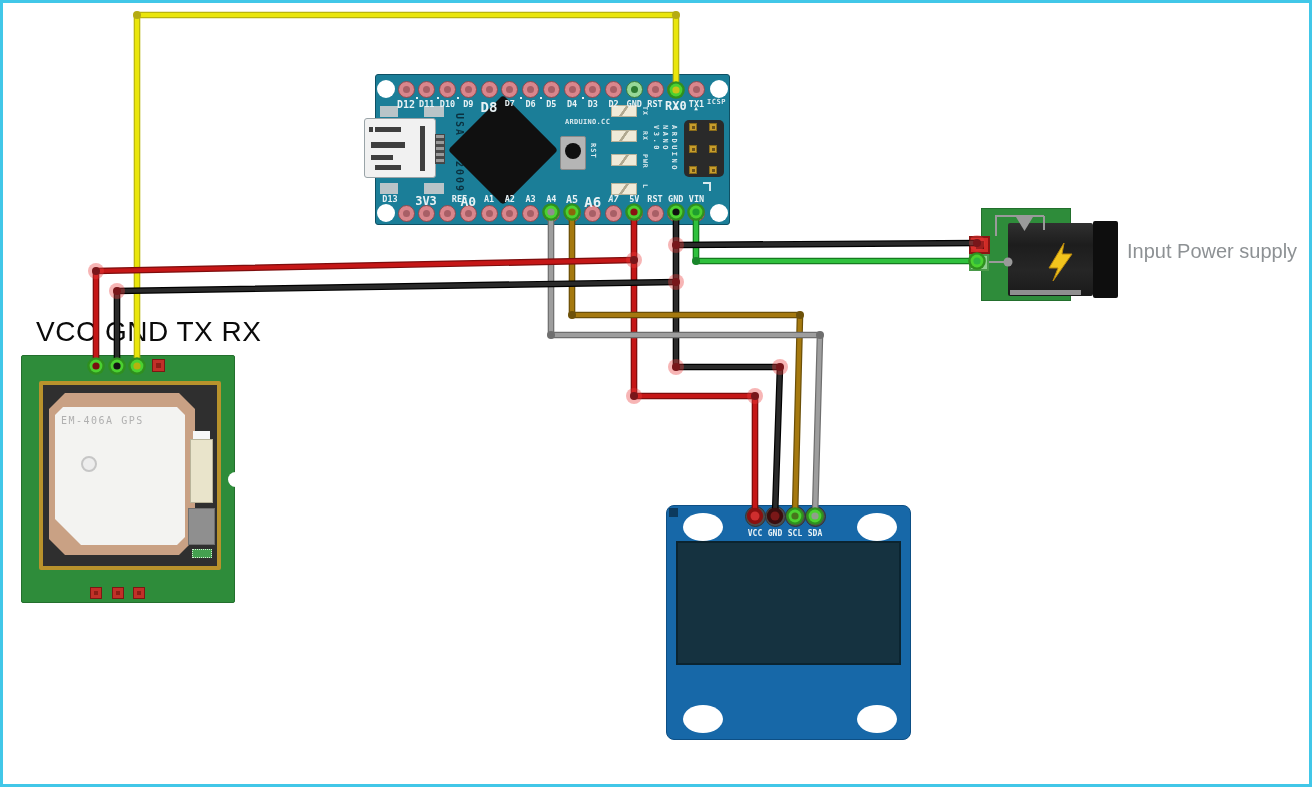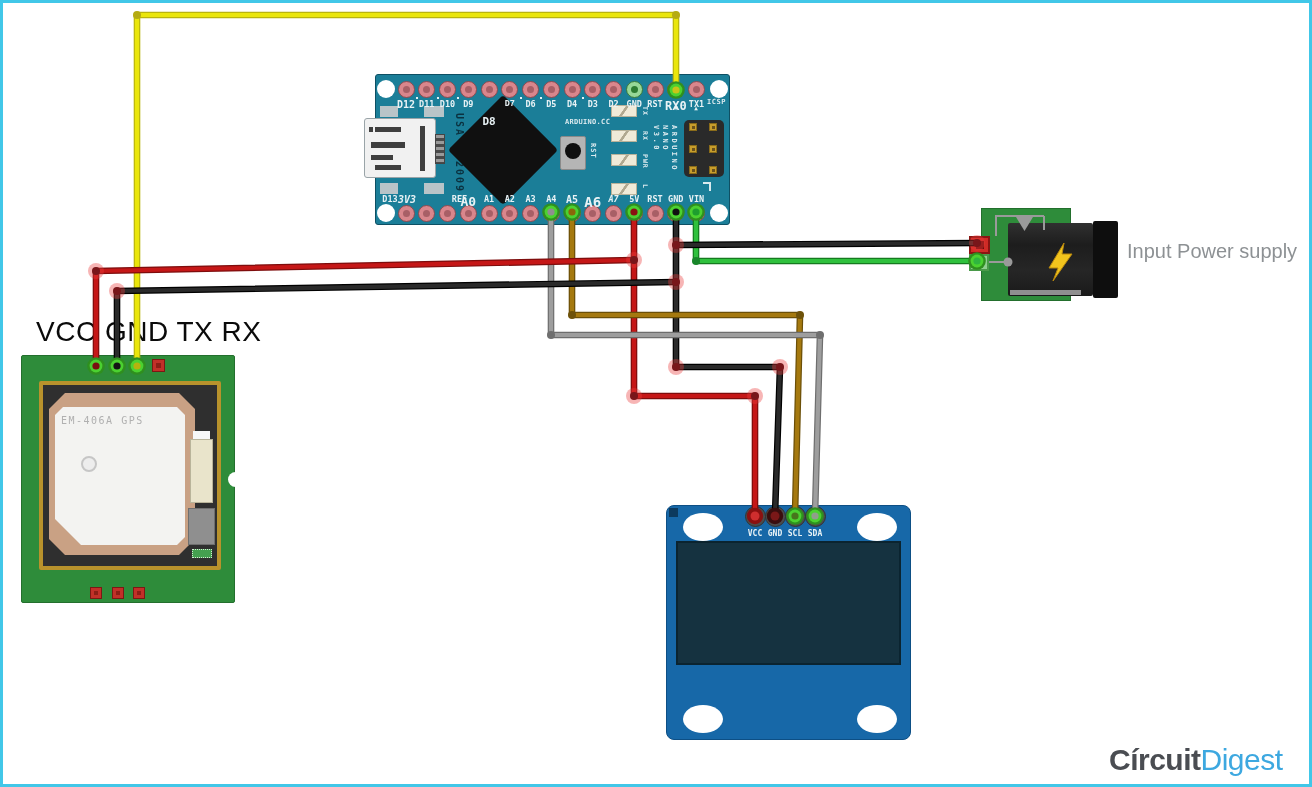--- a/index.html
+++ b/index.html
@@ -144,23 +144,20 @@
   <div class="abs" style="left:1007px;top:287px;width:71px;height:5px;background:#8f8f8f"></div>
   <div class="abs" style="left:1090px;top:218px;width:25px;height:77px;background:#0e0e0e;border-radius:2px"></div>
   <div class="abs" style="left:966px;top:233px;width:21px;height:18px;background:#cf2b26;border:2px solid #8a1512">
     <i class="abs" style="left:5px;top:3px;width:8px;height:8px;background:#6e0e0c"></i>
   </div>
   <div class="abs" style="left:966px;top:251px;width:20px;height:17px;background:#90cf90;border:2px solid #4a9a4a">
     <i class="abs" style="left:4px;top:3px;width:7px;height:7px;background:#2f8f2f"></i>
   </div>
   <div class="abs" style="left: 1124px; top: 237px; font-size: 20px; white-space: nowrap; color: rgb(141, 145, 148);">Input Power supply</div>
 
-  <div class="abs" style="left:1106px;top:740px;font-size:30px;letter-spacing:-.5px;white-space:nowrap">
-    <span id="logo-dark" style="font-weight: bold; color: rgb(74, 77, 82);">Círcuit</span><span id="logo-light" style="color: rgb(61, 168, 224);">Digest</span>
-  </div>
 
   <svg id="wires-svg" width="1312" height="787" viewBox="0 0 1312 787">
       <path d="M993,233 L993,213 L1041,213 M1041,213 L1041,227 M986,259 L1002,259" stroke="#9a9a9a" stroke-width="2" fill="none"></path>
       <polygon points="1013,214 1030,214 1021.5,228" fill="#9a9a9a"></polygon>
       <circle cx="1005" cy="259" r="4.5" fill="#9a9a9a"></circle>
       <polygon points="1061,240 1046,265 1055,265 1050,278 1069,251 1059,251" fill="#f2c41d" stroke="#b8880e" stroke-width="1"></polygon>
       <polyline points="134,363 134,12 673,12 673,87" fill="none" stroke-linecap="round" stroke-linejoin="round" stroke="#b9b40e" stroke-width="6.6"></polyline>
       <polyline points="134,363 134,12 673,12 673,87" fill="none" stroke-linecap="round" stroke-linejoin="round" stroke="#eae60c" stroke-width="4.2"></polyline>
       <polyline points="631,209 631,393 752,393 752,512" fill="none" stroke-linecap="round" stroke-linejoin="round" stroke="#7e0d0d" stroke-width="6.6"></polyline>
       <polyline points="631,209 631,393 752,393 752,512" fill="none" stroke-linecap="round" stroke-linejoin="round" stroke="#c51717" stroke-width="4.2"></polyline>
@@ -261,21 +258,21 @@
     <div class="lbl" style="left: 433.5px; top: 96px; width: 22px; font-size: 8.5px;">D10</div>
     <div class="abs" style="left: 433.5px; top: 94px; width: 2px; height: 2px; background: rgb(232, 242, 245);"></div>
     <div class="pad" style="left: 456.8px; top: 77.5px;">
       <i></i>
     </div>
     <div class="lbl" style="left: 454.3px; top: 96px; width: 22px; font-size: 8.5px;">D9</div>
     <div class="abs" style="left: 454.3px; top: 94px; width: 2px; height: 2px; background: rgb(232, 242, 245);"></div>
     <div class="pad" style="left: 477.5px; top: 77.5px;">
       <i></i>
     </div>
-    <div class="lbl" style="left: 475px; top: 96px; width: 22px; font-size: 11px; margin-top: 16px;">D8</div>
+    <div class="lbl" style="left: 475px; top: 96px; width: 22px; font-size: 14px;">D8</div>
     <div class="pad" style="left: 498.3px; top: 77.5px;">
       <i></i>
     </div>
     <div class="lbl" style="left: 495.8px; top: 96px; width: 22px; font-size: 8.5px; font-family: Liberation Mono, monospace;">D7</div>
     <div class="pad" style="left: 519px; top: 77.5px;">
       <i></i>
     </div>
     <div class="lbl" style="left: 516.5px; top: 96px; width: 22px; font-size: 8.5px;">D6</div>
     <div class="abs" style="left: 516.5px; top: 94px; width: 2px; height: 2px; background: rgb(232, 242, 245);"></div>
     <div class="pad" style="left: 539.8px; top: 77.5px;">
@@ -312,21 +309,21 @@
       <i></i>
     </div>
     <div class="lbl" style="left: 682.5px; top: 96px; width: 22px; font-size: 8.5px;">TX1</div>
     <div class="pad" style="left: 394.5px; top: 201.5px;">
       <i></i>
     </div>
     <div class="lbl" style="left: 376px; top: 191px; width: 22px; font-size: 8.5px;">D13</div>
     <div class="pad" style="left: 415.3px; top: 201.5px;">
       <i></i>
     </div>
-    <div class="lbl" style="left: 393px; top: 191px; width: 22px; font-size: 10px; font-style: italic;">3V3</div>
+    <div class="lbl" style="left: 412px; top: 191px; width: 22px; font-size: 12px;">3V3</div>
     <div class="pad" style="left: 436px; top: 201.5px;">
       <i></i>
     </div>
     <div class="lbl" style="left: 433.5px; top: 191px; width: 22px; font-size: 8.5px; margin-left: 12px;">REF</div>
     <div class="pad" style="left: 456.8px; top: 201.5px;">
       <i></i>
     </div>
     <div class="lbl" style="left: 454.3px; top: 191px; width: 22px; font-size: 13px;">A0</div>
     <div class="pad" style="left: 477.5px; top: 201.5px;">
       <i></i>

